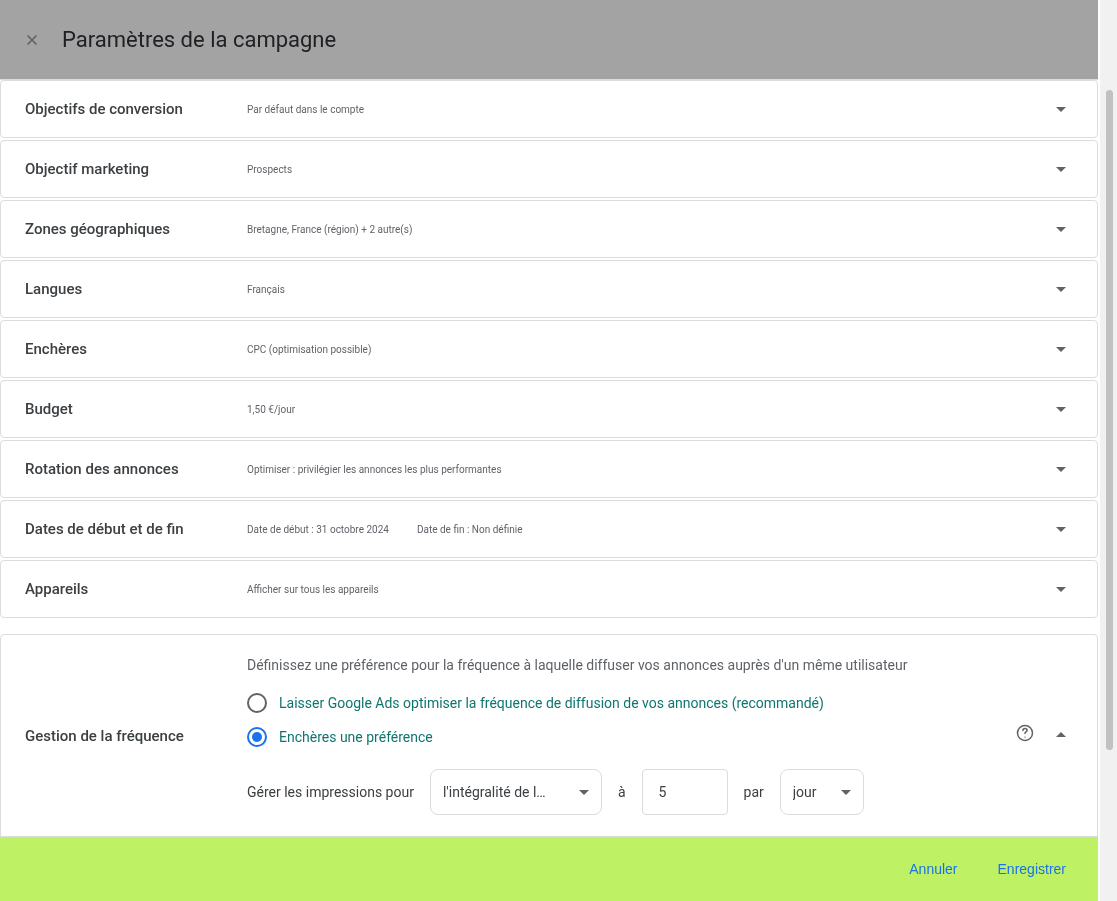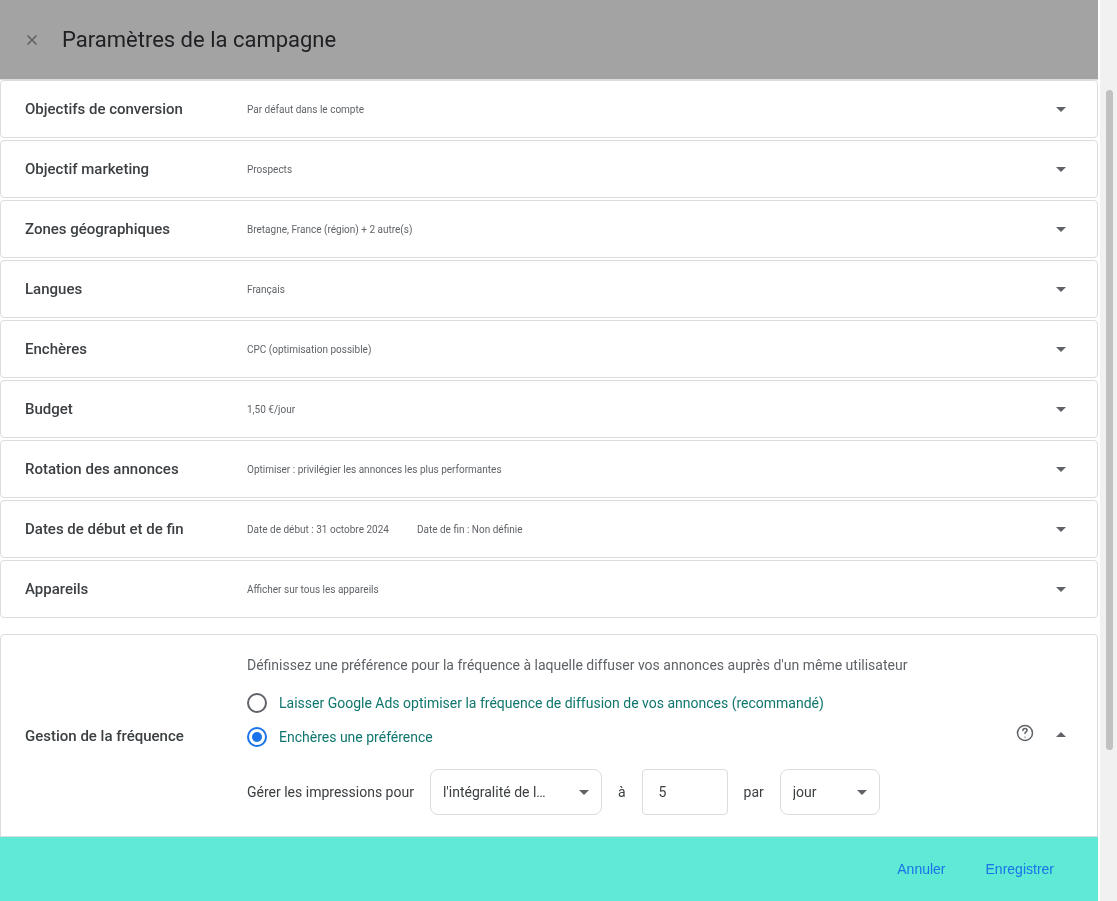--- a/index.html
+++ b/index.html
@@ -207,21 +207,21 @@
   gap: 8px;
   font-size: 14px;
   color: #3c4043;
   cursor: pointer;
   min-width: 0;
 }
 .dropdown.long {
   width: 172px;
 }
 .dropdown.short {
-  width: 100px;
+  width: 84px;
 }
 .dropdown-text {
   flex: 1;
   overflow: hidden;
   text-overflow: ellipsis;
   white-space: nowrap;
 }
 .number-input {
   border: 1px solid #dadce0;
   border-radius: 4px;
@@ -233,25 +233,25 @@
 .number-input input {
   border: none;
   outline: none;
   width: 100%;
   font-size: 14px;
   color: #3c4043;
   font-family: inherit;
 }
 .footer {
   border-top: 1px solid #dadce0;
-  padding: 18px 36px;
+  padding: 18px 24px;
   display: flex;
   justify-content: flex-end;
   gap: 24px;
-  background: #5eead4;
+  background: #bef264;
 }
 .btn {
   font-size: 14px;
   font-weight: 500;
   color: #1a73e8;
   background: none;
   border: none;
   cursor: pointer;
   padding: 6px 8px;
 }

